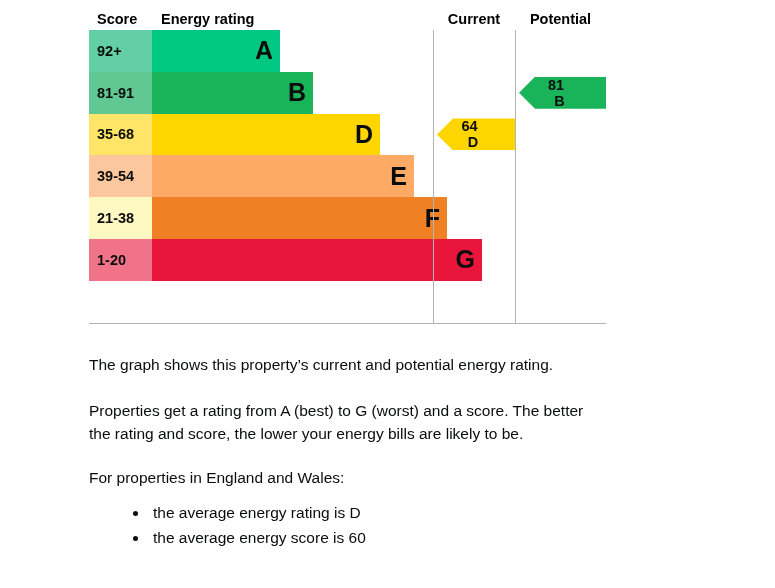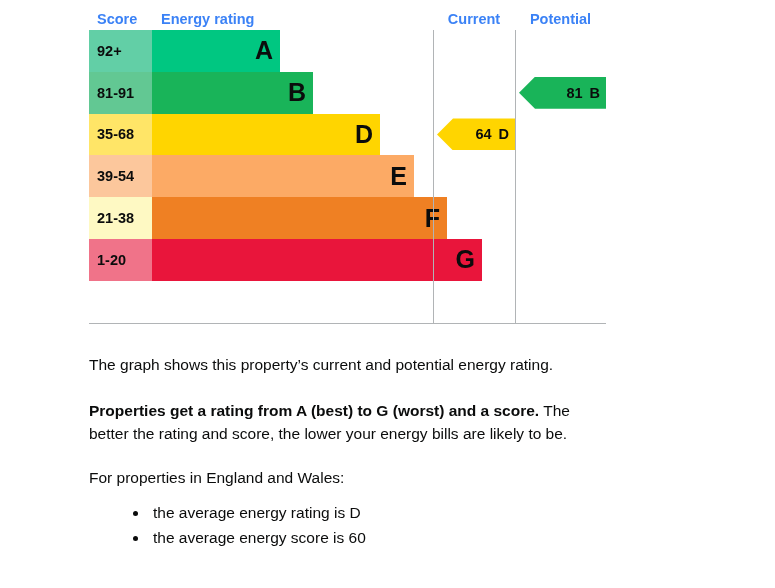--- a/index.html
+++ b/index.html
@@ -31,21 +31,21 @@
     border: none;
   }
 
   
   .hdr {
     height: 22px;
     font-size: 14.5px;
     font-weight: bold;
     text-align: left;
     vertical-align: middle;
-    color: #3b82f6;
+    color: #000000;
     white-space: nowrap;
     border-bottom: 1px solid #0b0c0c;
   }
   .hdr-score   { width: 63px;  padding-left: 8px !important; box-sizing: border-box; }
   .hdr-rating  { width: 281px; padding-left: 9px !important; box-sizing: border-box;
                  border-left: 1px solid #b1b4b6; }
   .hdr-current { width: 82px;  text-align: center !important;
                  border-left: 1px solid #b1b4b6; }
   .hdr-pot     { width: 91px;  text-align: center !important;
                  border-left: 1px solid #b1b4b6; }
@@ -101,20 +101,21 @@
     align-items: center;
     justify-content: flex-end;
     padding-right: 6px;
     box-sizing: border-box;
     font-size: 14.5px;
     font-weight: bold;
     color: #0b0c0c;
     white-space: nowrap;
     clip-path: polygon(0% 50%, 16px 0%, 100% 0%, 100% 100%, 16px 100%);
     margin-left: 4px;
+    flex-direction: column;
   }
   .marker .mk-score { margin-right: 7px; }
 
   .tbl-bottom {
     position: absolute;
     left: 89px;
     top: 323px;
     width: 517px;
     height: 1px;
     background: #b1b4b6;
@@ -131,21 +132,21 @@
   .para {
     position: absolute;
     left: 89px;
     font-size: 15.5px;
     line-height: 23px;
     color: #0b0c0c;
   }
   #p-intro   { top: 353px; width: 560px; }
   #p-rating  { top: 399px; width: 520px; }
   #p-region  { top: 466px; width: 480px; }
-  .para b { font-weight: bold; }
+  .para b { font-weight: normal; }
 
   #avg-list {
     position: absolute;
     left: 121px;
     top: 500px;
     margin: 0;
     padding-left: 28px;
     font-size: 15.5px;
     line-height: 25px;
     color: #0b0c0c;

